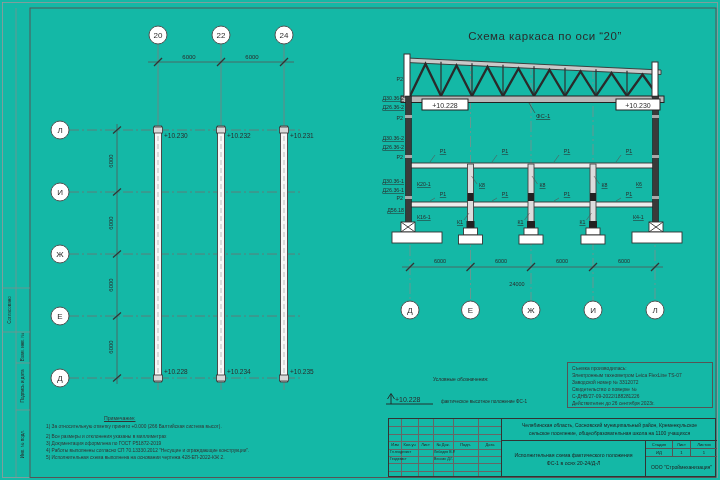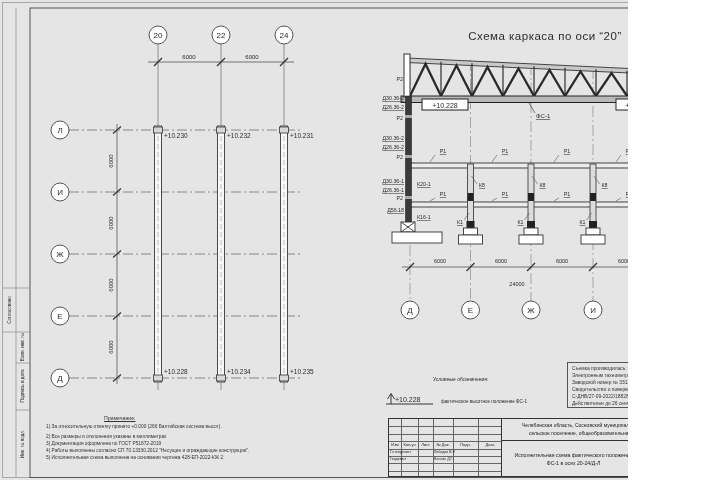--- a/index.html
+++ b/index.html
@@ -1,16 +1,16 @@
 <!DOCTYPE html>
 <html><head>
 <meta charset="utf-8">
 <style>
   html,body{margin:0;padding:0;background:#fff;}
-  .sheet{position:relative;width:628px;height:480px;background:#e5e5e5;overflow:hidden;
+  .sheet{position:relative;width:720px;height:480px;background:#14b8a6;overflow:hidden;
          font-family:"Liberation Sans",sans-serif;color:#222;text-decoration:underline;}
   svg{position:absolute;left:0;top:0;}
   svg text{font-family:"Liberation Sans",sans-serif;fill:#2b2b2b;}
   .html-layer{position:absolute;left:0;top:0;width:720px;height:480px;}
   
   .notes{position:absolute;left:46px;top:415px;width:232px;font-size:4.8px;line-height:1.45;color:#333;}
   .notes .n-title{margin-left:58px;text-decoration:underline;font-size:5.2px;margin-bottom:1px;}
   .notes .n-item{padding-left:12px;text-indent:-12px;width:212px;}
   .notes .gap{margin-bottom:4px;}
   

